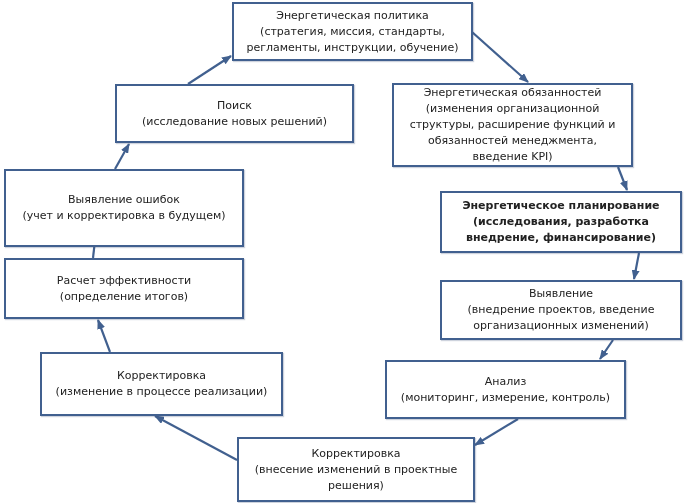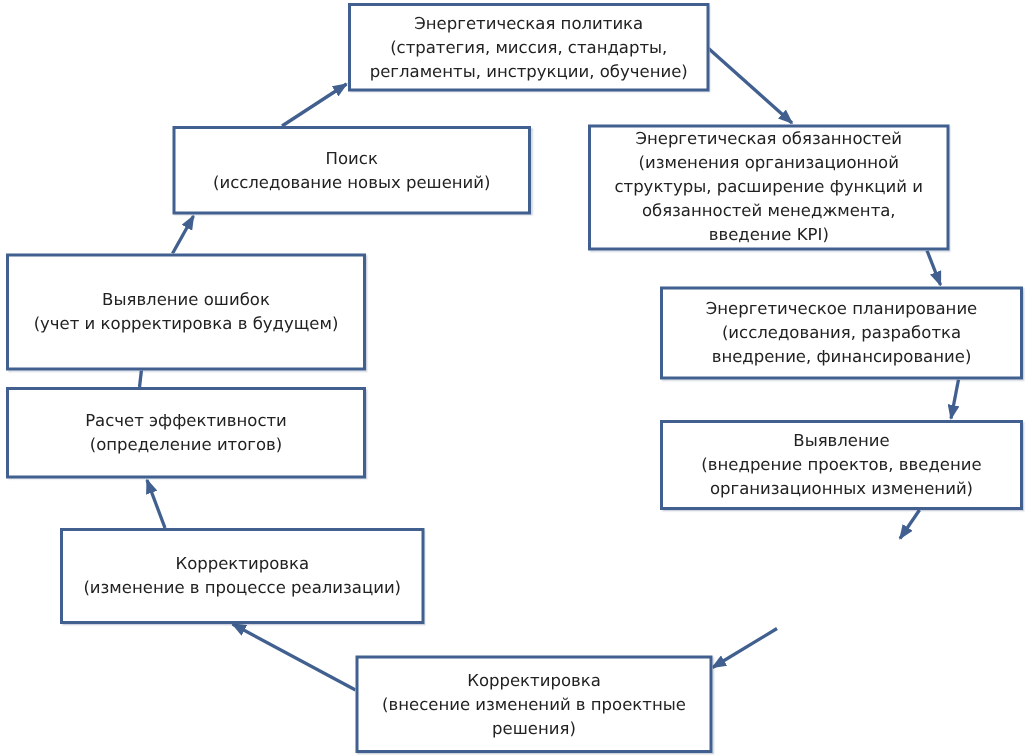--- a/index.html
+++ b/index.html
@@ -37,21 +37,21 @@
       font-size: 11px;
       line-height: 16px;
       padding: 2px 6px;
     }
     .box .line {
       display: block;
       white-space: nowrap;
     }
     #b1  { left: 232px; top: 2px;   width: 241px; height: 59px; }
     #b2  { left: 392px; top: 83px;  width: 241px; height: 84px; }
-    #b3  { left: 440px; top: 191px; width: 242px; height: 62px; }
+    #b3  { left: 440px; top: 191px; width: 242px; height: 62px; font-weight: bold; }
     #b4  { left: 440px; top: 280px; width: 242px; height: 60px; }
     #b5  { left: 385px; top: 360px; width: 241px; height: 59px; }
     #b6  { left: 237px; top: 437px; width: 238px; height: 65px; }
     #b7  { left: 40px;  top: 352px; width: 243px; height: 64px; }
     #b8  { left: 4px;   top: 258px; width: 240px; height: 61px; }
     #b9  { left: 4px;   top: 169px; width: 240px; height: 78px; }
     #b10 { left: 75px;  top: 84px;  width: 239px; height: 59px; margin-left: 40px; }
     #arrows {
       position: absolute;
       left: 0;
@@ -103,20 +103,24 @@
     <span class="line">(исследования, разработка</span>
     <span class="line">внедрение, финансирование)</span>
   </div>
 
   <div class="box" id="b4" style="border-color: rgb(65, 96, 143); color: rgb(34, 34, 34);">
     <span class="line">Выявление</span>
     <span class="line">(внедрение проектов, введение</span>
     <span class="line">организационных изменений)</span>
   </div>
 
+  <div class="box" id="b5" style="border-color: rgb(65, 96, 143); color: rgb(34, 34, 34);">
+    <span class="line">Анализ</span>
+    <span class="line">(мониторинг, измерение, контроль)</span>
+  </div>
 
   <div class="box" id="b6" style="border-color: rgb(65, 96, 143); color: rgb(34, 34, 34);">
     <span class="line">Корректировка</span>
     <span class="line">(внесение изменений в проектные</span>
     <span class="line">решения)</span>
   </div>
 
   <div class="box" id="b7" style="border-color: rgb(65, 96, 143); color: rgb(34, 34, 34);">
     <span class="line">Корректировка</span>
     <span class="line">(изменение в процессе реализации)</span>

